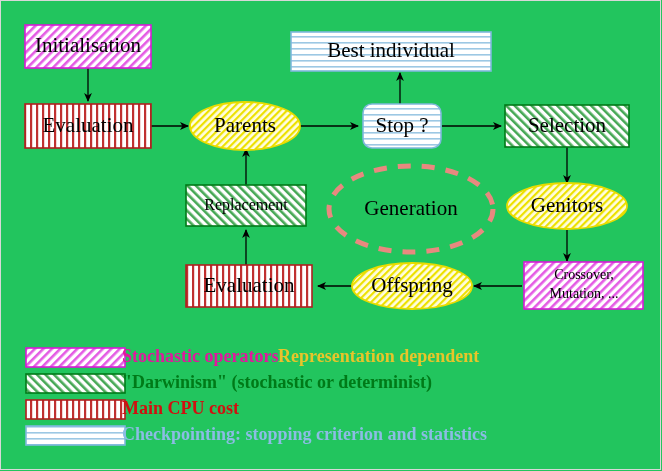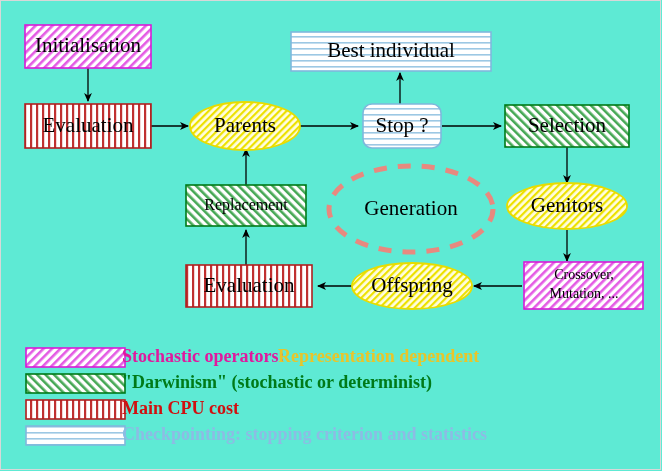--- a/index.html
+++ b/index.html
@@ -8,21 +8,21 @@
     padding: 0;
     background: #ffffff;
   }
   body {
     font-family: "Liberation Serif", "DejaVu Serif", serif;
   }
   #canvas {
     position: relative;
     width: 662px;
     height: 471px;
-    background: #5eead4;
+    background: #22c55e;
     overflow: hidden;
   }
   #diagram-svg {
     position: absolute;
     left: 0;
     top: 0;
     width: 662px;
     height: 471px;
   }
   .node-label {

